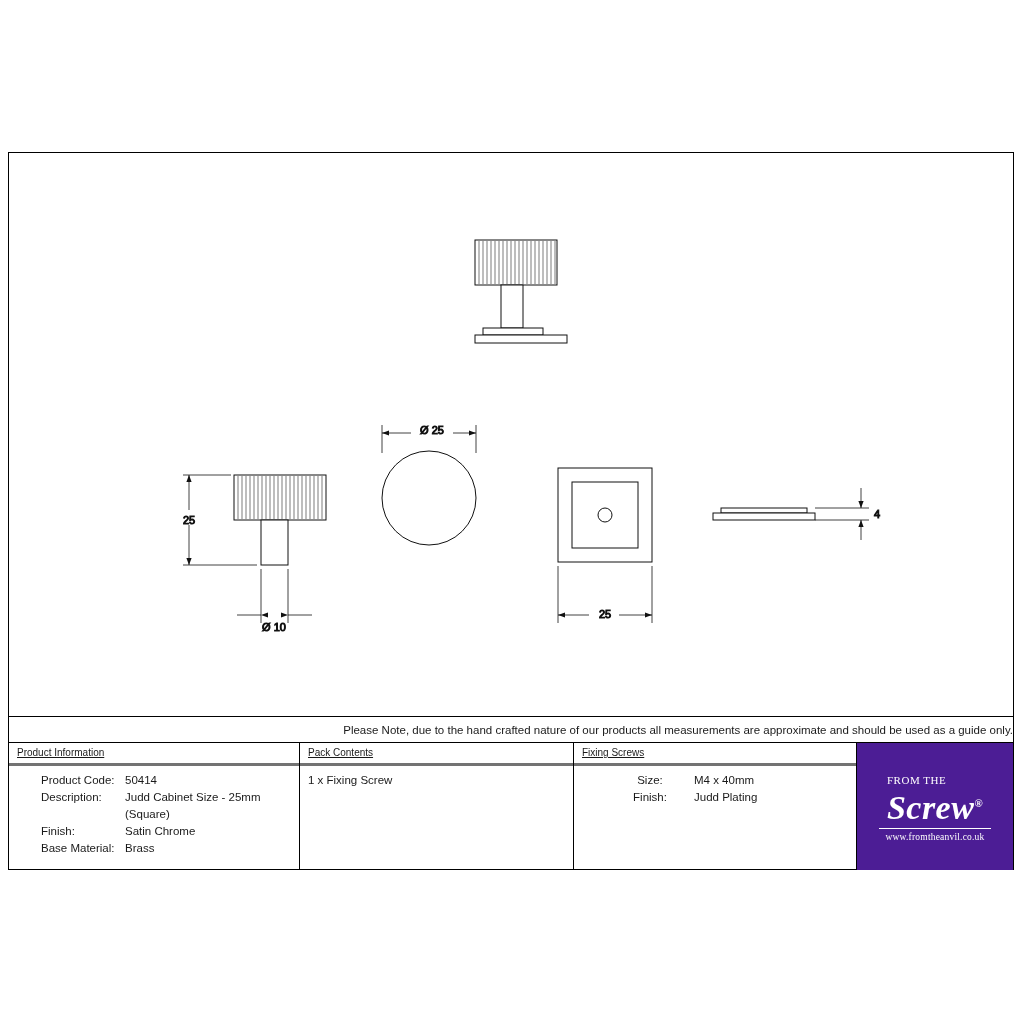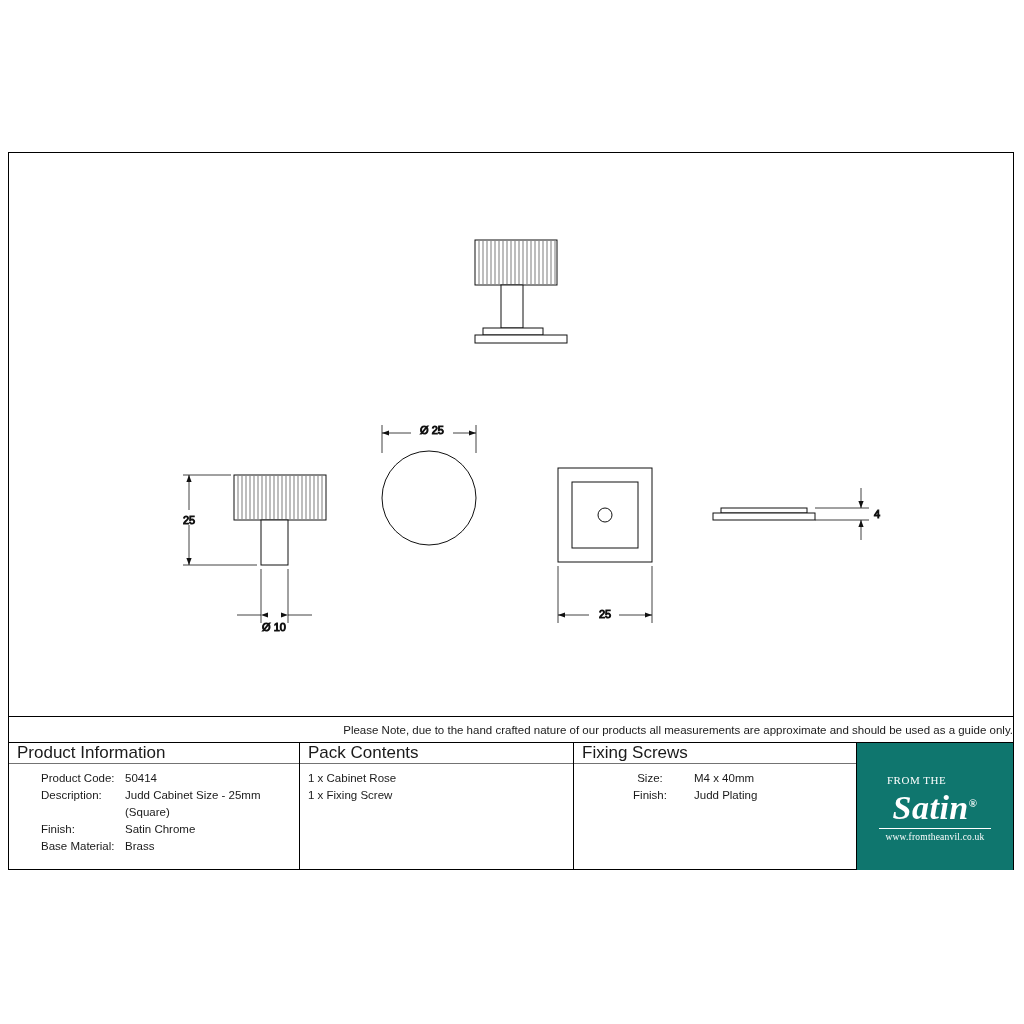--- a/index.html
+++ b/index.html
@@ -68,46 +68,47 @@
     position: relative;
   }
   .col:last-child { border-right: none; }
   #col-product { width: 291px; }
   #col-pack    { width: 274px; }
   #col-screws  { width: 283px; }
   #col-logo    { width: 156px; }
 
   .col-head {
     height: 20px;
-    border-bottom: 1px solid #737373;
-    font-size: 17px;
+    border-bottom: 3px solid #737373;
+    font-size: 10px;
     line-height: 19px;
     padding-left: 8px;
     white-space: nowrap;
+    text-decoration: underline;
   }
   .col-body {
     padding: 6px 8px 0 8px;
     font-size: 11.5px;
   }
   .kv {
     display: flex;
     line-height: 17px;
     white-space: nowrap;
   }
   .kv .k { width: 84px; flex: 0 0 84px; padding-left: 24px; }
   .kv .v { flex: 1 1 auto; }
   .kv.indent .k { visibility: hidden; }
 
   .screws .k { width: 88px; flex: 0 0 88px; text-align: center; }
 
   .plainline { line-height: 17px; white-space: nowrap; }
 
   
   #col-logo {
-    background: #0f766e;
+    background: #4c1d95;
     color: #fff;
   }
   #logo-inner {
     position: absolute;
     left: 0; top: 0; right: 0; bottom: 0;
     display: flex;
     flex-direction: column;
     align-items: center;
     justify-content: center;
     padding-top: 4px;
@@ -316,21 +317,20 @@
         <div class="kv">
           <span class="k">Base Material:</span>
           <span class="v">Brass</span>
         </div>
       </div>
     </div>
 
     <div class="col" id="col-pack">
       <div class="col-head">Pack Contents</div>
       <div class="col-body">
-        <div class="plainline">1 x Cabinet Rose</div>
         <div class="plainline">1 x Fixing Screw</div>
       </div>
     </div>
 
     <div class="col" id="col-screws">
       <div class="col-head">Fixing Screws</div>
       <div class="col-body screws">
         <div class="kv">
           <span class="k">Size:</span>
           <span class="v">M4 x 40mm</span>
@@ -339,21 +339,21 @@
           <span class="k">Finish:</span>
           <span class="v">Judd Plating</span>
         </div>
       </div>
     </div>
 
     <div class="col" id="col-logo">
       <div id="logo-inner">
         <div id="logo-from">FROM THE</div>
         <div id="logo-anvil">
-          <span>Satin</span><span class="reg">®</span>
+          <span>Screw</span><span class="reg">®</span>
         </div>
         <div id="logo-rule"></div>
         <div id="logo-url">www.fromtheanvil.co.uk</div>
       </div>
     </div>
 
   </div>
 </div>
 
 </body></html>

